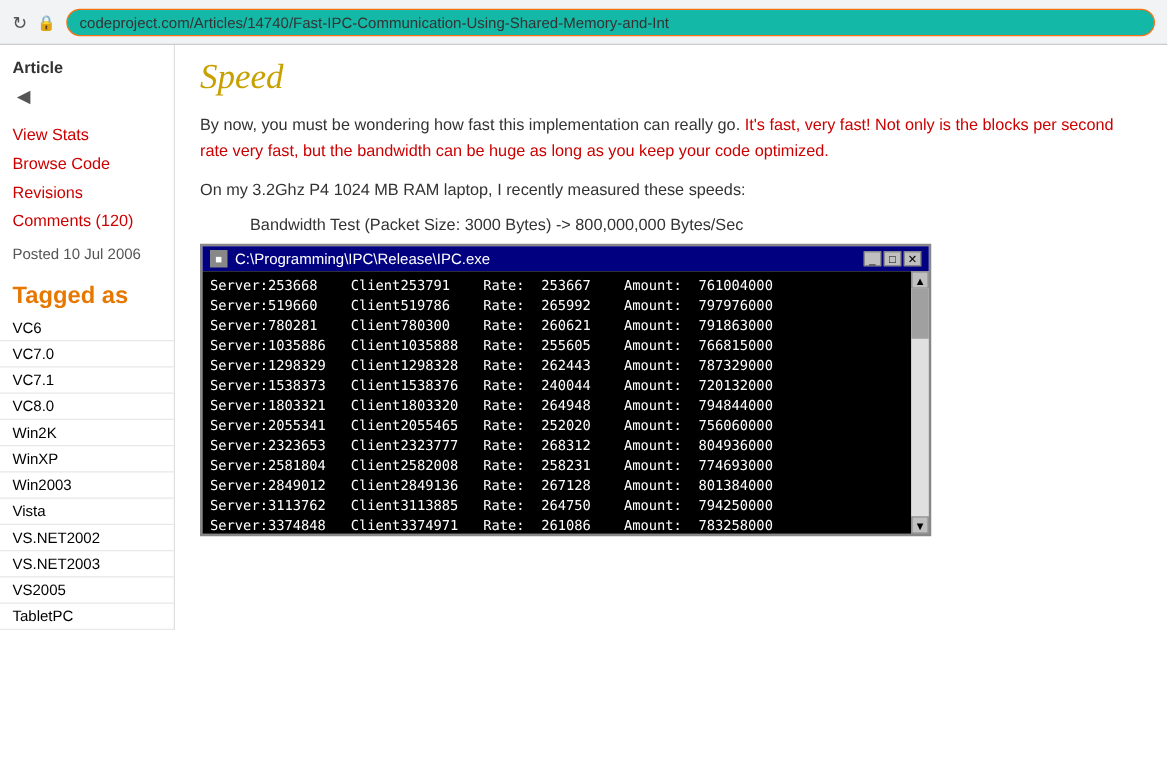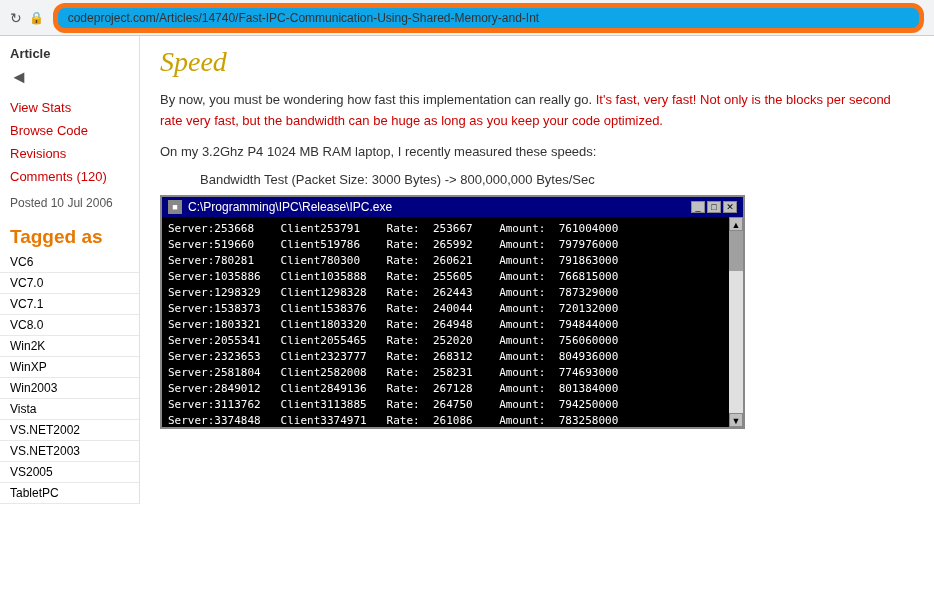--- a/index.html
+++ b/index.html
@@ -6,21 +6,21 @@
     body { font-family: Arial, sans-serif; font-size: 13px; color: #333; background: #fff; display: flex; flex-direction: column; }
 
     .browser-bar {
       display: flex; align-items: center; gap: 8px;
       background: #f1f3f4; padding: 6px 10px;
       border-bottom: 1px solid #ccc; height: 36px;
     }
     .browser-bar .refresh-icon { font-size: 14px; color: #555; cursor: pointer; }
     .browser-bar .lock-icon { font-size: 12px; color: #555; }
     .url-bar {
-      flex: 1; background: #0ea5e9; border: 5px solid #f97316; border-radius: 12px;
+      flex: 1; background: #14b8a6; border: 1px solid #f97316; border-radius: 12px;
       padding: 3px 10px; font-size: 12px; color: #333;
     }
 
     .page-layout { display: flex; flex: 1; min-height: 0; justify-content: center; }
 
     .sidebar {
       width: 140px; min-width: 140px; border-right: 1px solid #e0e0e0;
       padding: 0; background: #fff;
     }
     .sidebar-section-title {

